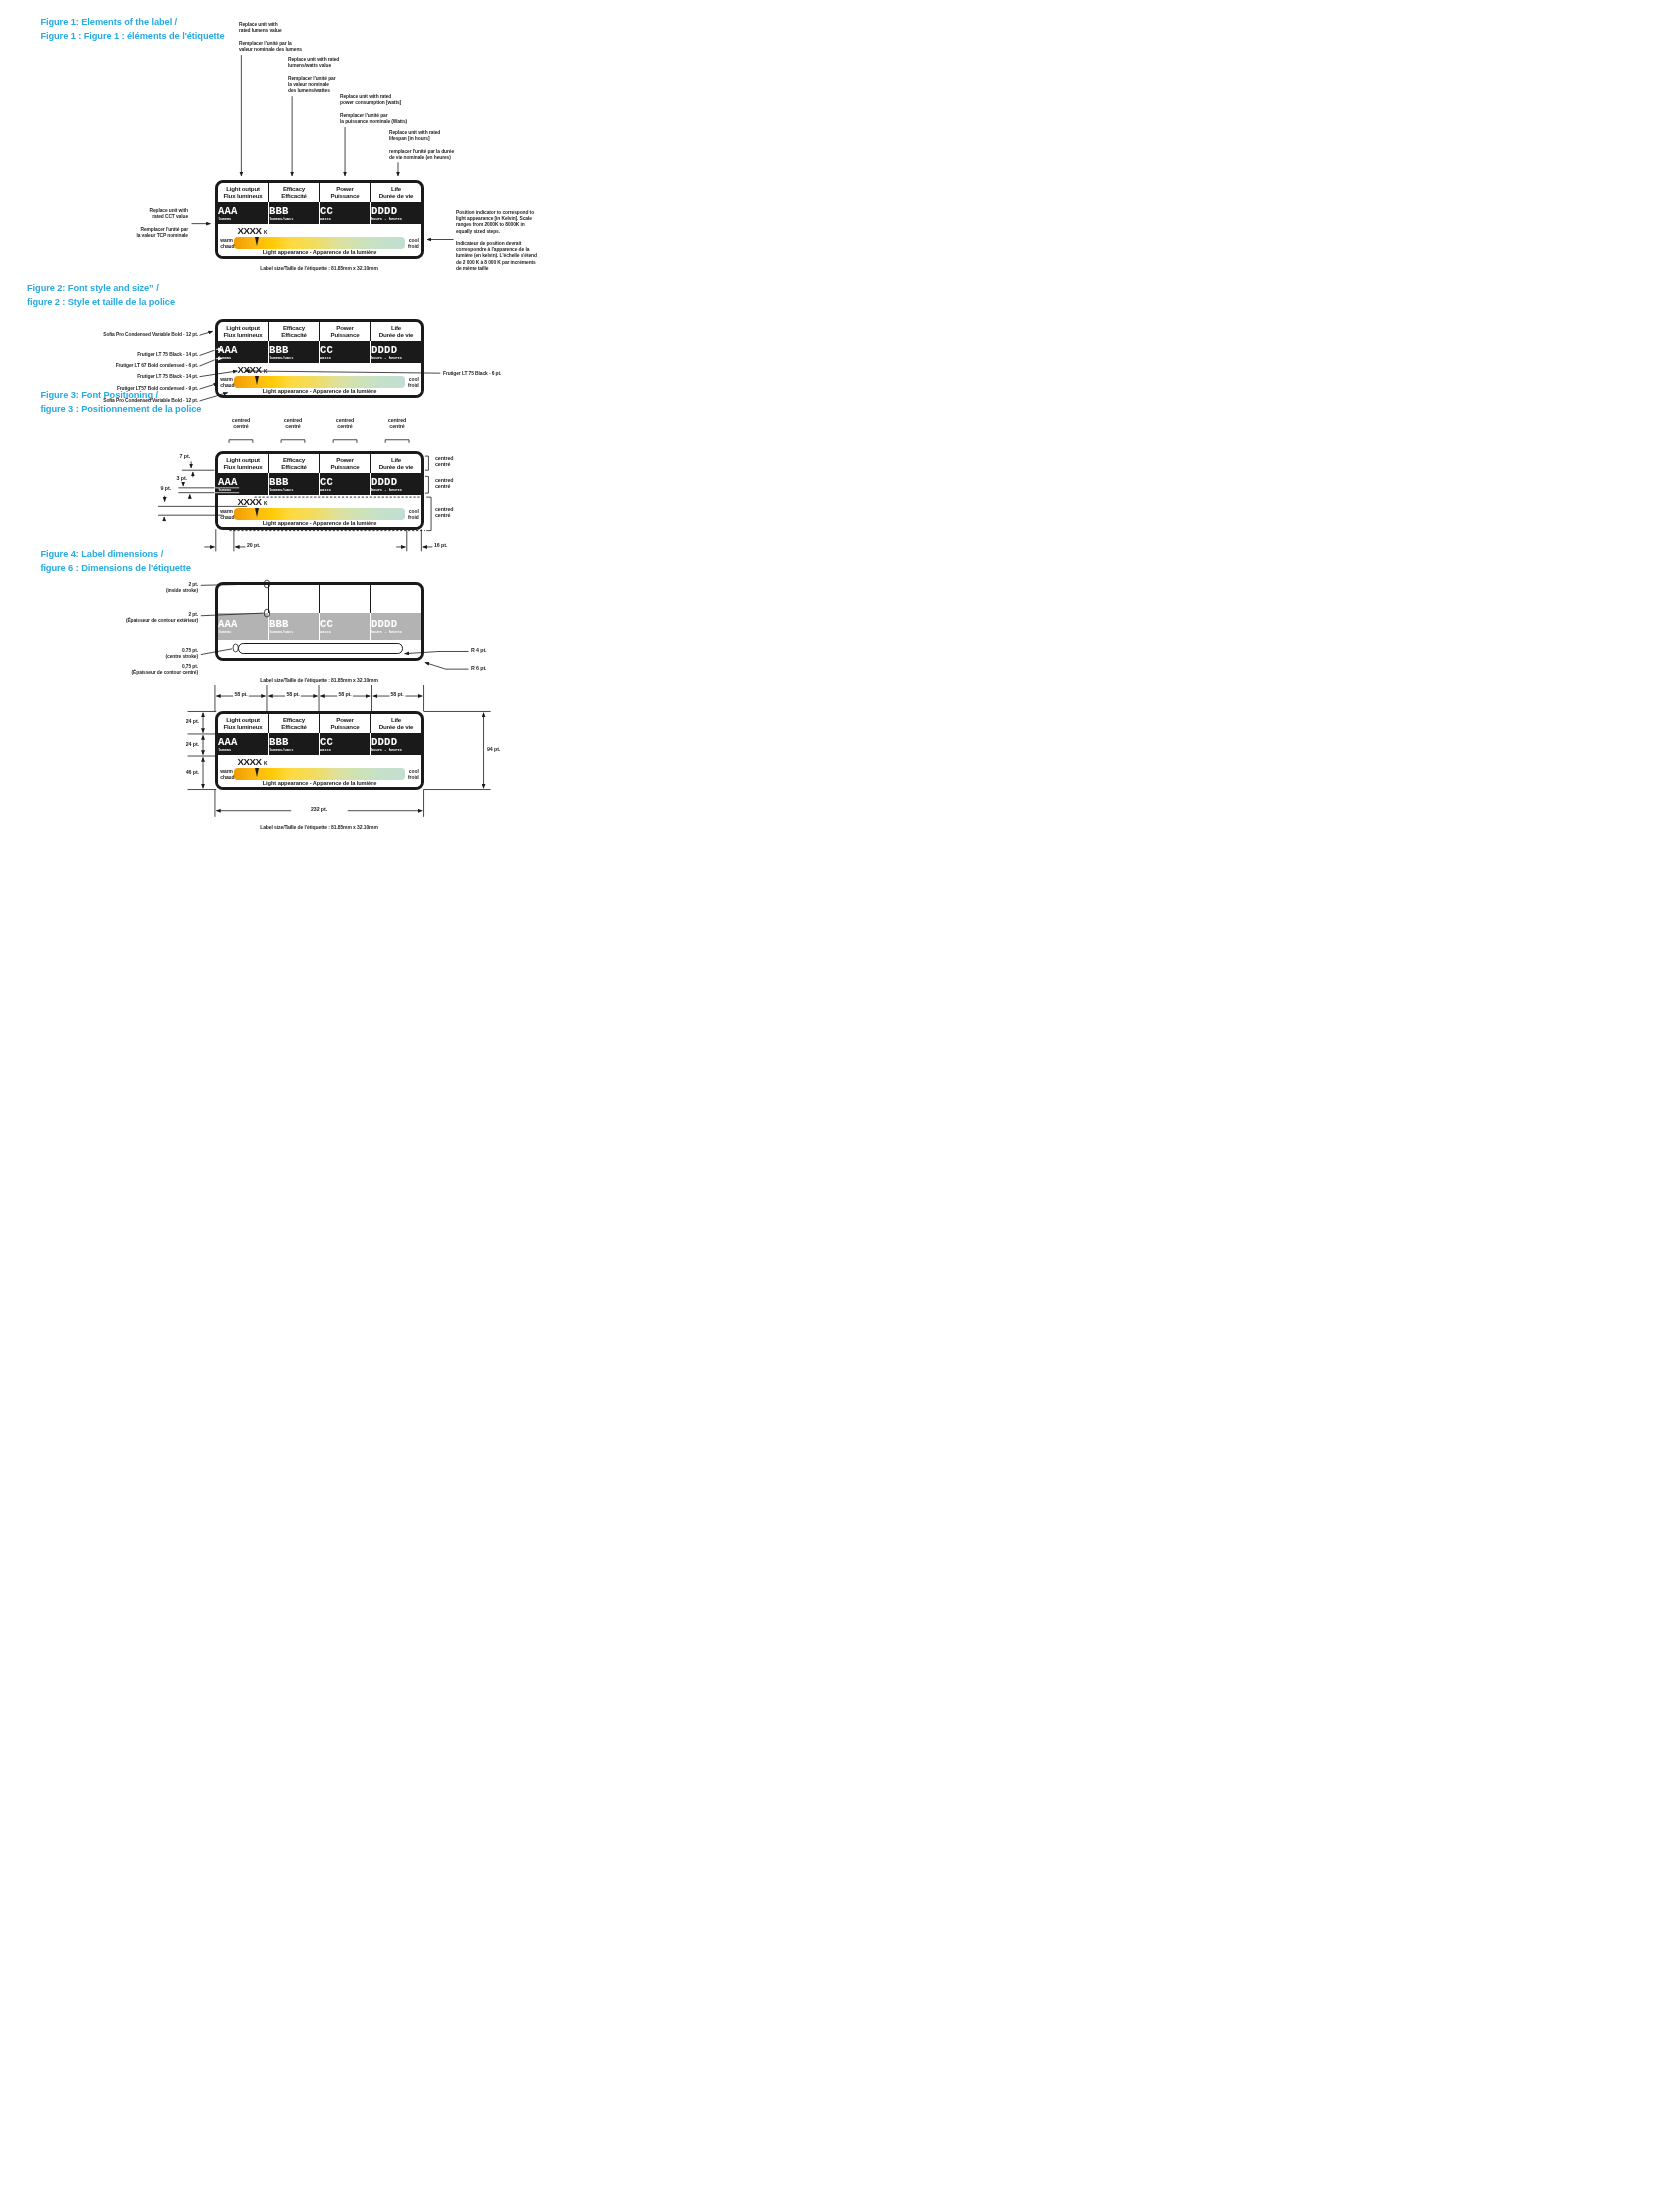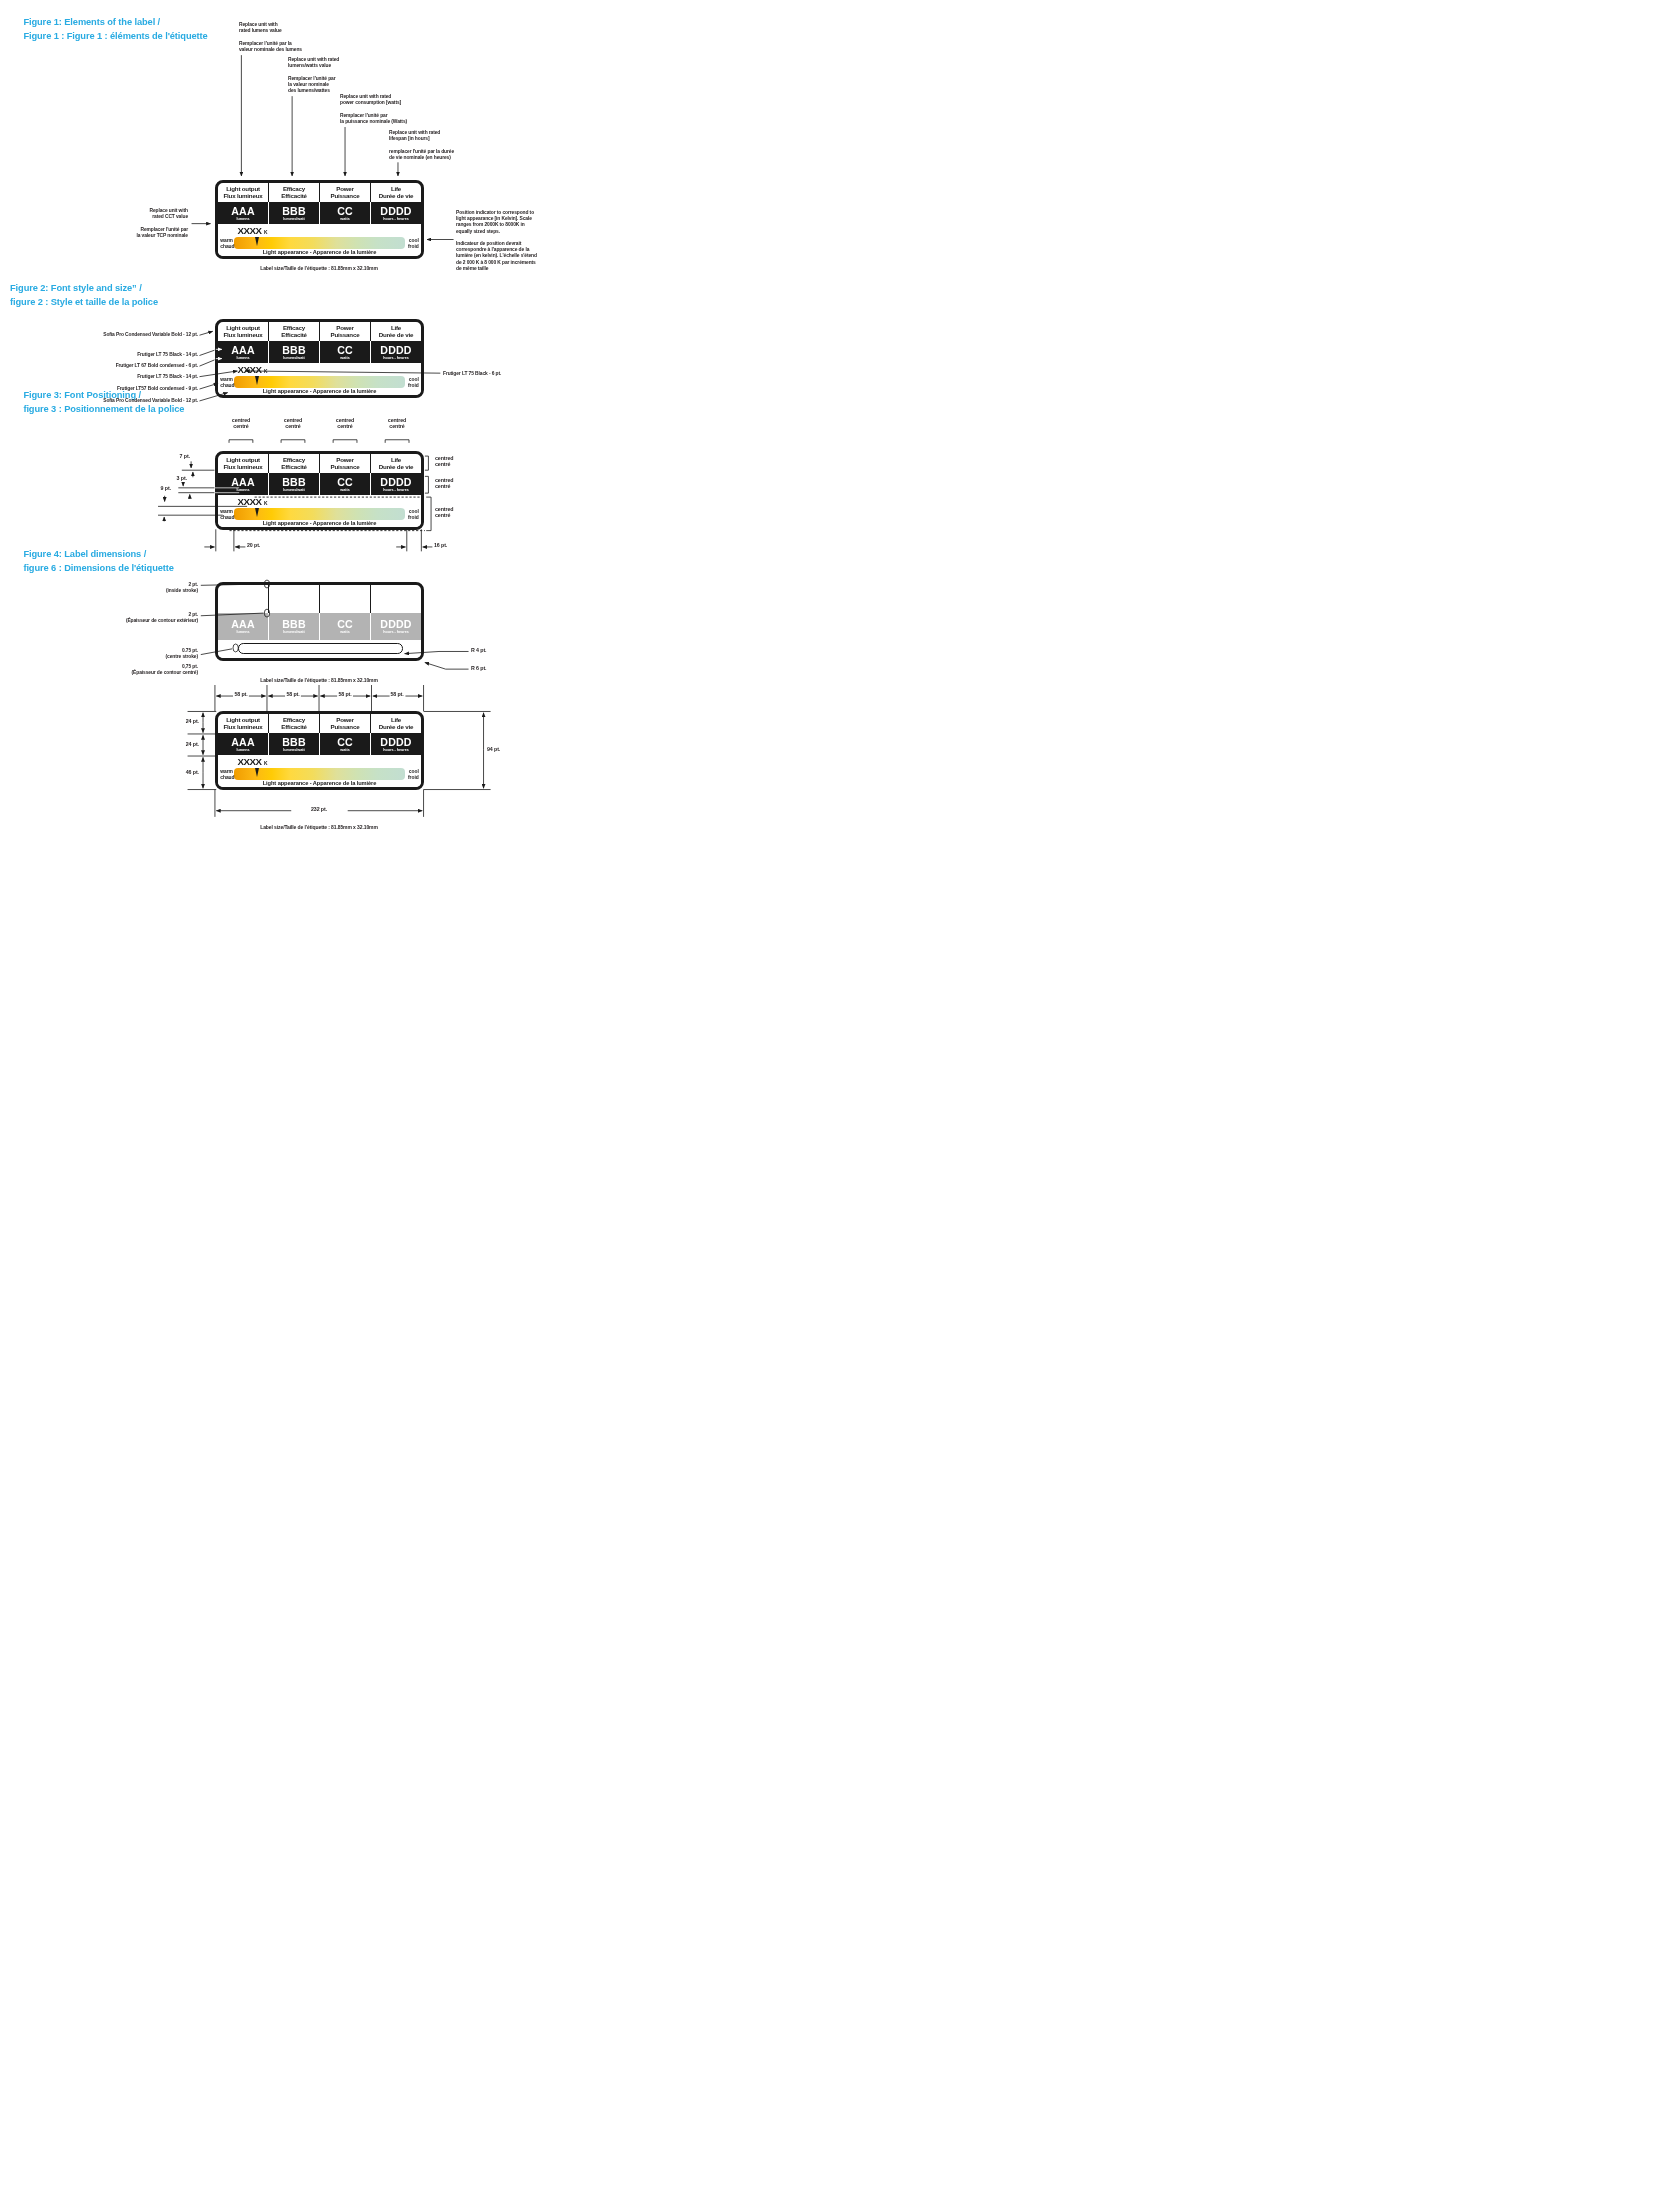--- a/index.html
+++ b/index.html
@@ -1,20 +1,20 @@
 <!DOCTYPE html>
 <html style="font-size:7px"><head>
 <meta charset="utf-8">
 <style>
   html,body{margin:0;padding:0;background:#fff;}
   .page{position:relative;width:556px;height:846px;background:#fff;overflow:hidden;
         font-family:"Liberation Sans",sans-serif;color:#1a1a1a;}
   .overlay{position:absolute;left:0;top:0;z-index:6;pointer-events:none;}
   .fig-title{position:absolute;z-index:2;font-size:9.3px;font-weight:700;line-height:13.7px;
-             letter-spacing:-0.1px;color:#29abe2;white-space:pre-line;}
+             letter-spacing:-0.1px;color:#29abe2;white-space:pre-line;margin-left:17px;}
   .callout{position:absolute;z-index:2;font-size:4.9px;font-weight:700;line-height:6.2px;
            letter-spacing:-0.1px;white-space:pre-line;color:#231f20;}
   .ra{transform:translateX(-100%);text-align:right;}
   .ctr{transform:translateX(-50%);text-align:center;}
   .dim-text{position:absolute;z-index:7;font-size:5.3px;font-weight:700;letter-spacing:-0.1px;
             line-height:5.7px;white-space:pre-line;color:#231f20;}
   .caption{position:absolute;z-index:2;font-size:5px;font-weight:800;letter-spacing:-0.1px;color:#231f20;}
 
   
   .label-card{position:absolute;z-index:3;width:209px;background:#fff;border:3.1px solid #1a1a1a;
@@ -23,21 +23,21 @@
   .lc-dims{height:79px;}
   .lbl-header{display:flex;}
   .lc-std .lbl-header{height:19.4px;}
   .lc-dims .lbl-header{height:28px;}
   .lbl-hcell{flex:1;display:flex;align-items:center;justify-content:center;text-align:center;
              font-size:6.2px;font-weight:800;line-height:6.4px;letter-spacing:-0.2px;white-space:pre-line;}
   .lbl-hcell + .lbl-hcell{border-left:0.7px solid #1a1a1a;}
   .lbl-values{display:flex;background:#1a1a1a;color:#fff;}
   .lc-std .lbl-values{height:22px;}
   .lc-dims .lbl-values{height:27px;background:#b3b3b3;}
-  .lbl-vcell{flex:1;display:flex;flex-direction:column;align-items:center;justify-content:center;gap:0.9px;}
+  .lbl-vcell{flex:1;display:flex;flex-direction:column;justify-content:center;gap:0.9px;font-family:Liberation Mono, monospace;}
   .lbl-vcell + .lbl-vcell{border-left:0.7px solid #fff;}
   .lbl-value{font-size:10.6px;font-weight:800;line-height:10.6px;letter-spacing:0.2px;}
   .lbl-unit{font-size:3.7px;font-weight:700;letter-spacing:0;}
   .lbl-bottom{position:relative;flex:1;background:#fff;}
   .lbl-cct{position:absolute;left:19.4px;top:0.9px;font-size:9.7px;font-weight:900;letter-spacing:-0.4px;}
   .lbl-cct-k{font-size:4.9px;font-weight:900;vertical-align:baseline;}
   .lbl-bar{position:absolute;left:16px;right:16px;top:12.8px;height:12px;border-radius:4px;}
   .lbl-tri{position:absolute;left:37px;top:12.8px;width:0;height:0;z-index:2;
            border-left:2.6px solid transparent;border-right:2.6px solid transparent;border-top:9.7px solid #1a1a1a;}
   .lbl-side{position:absolute;top:13.7px;font-size:4.9px;font-weight:700;line-height:5.5px;white-space:pre-line;}

